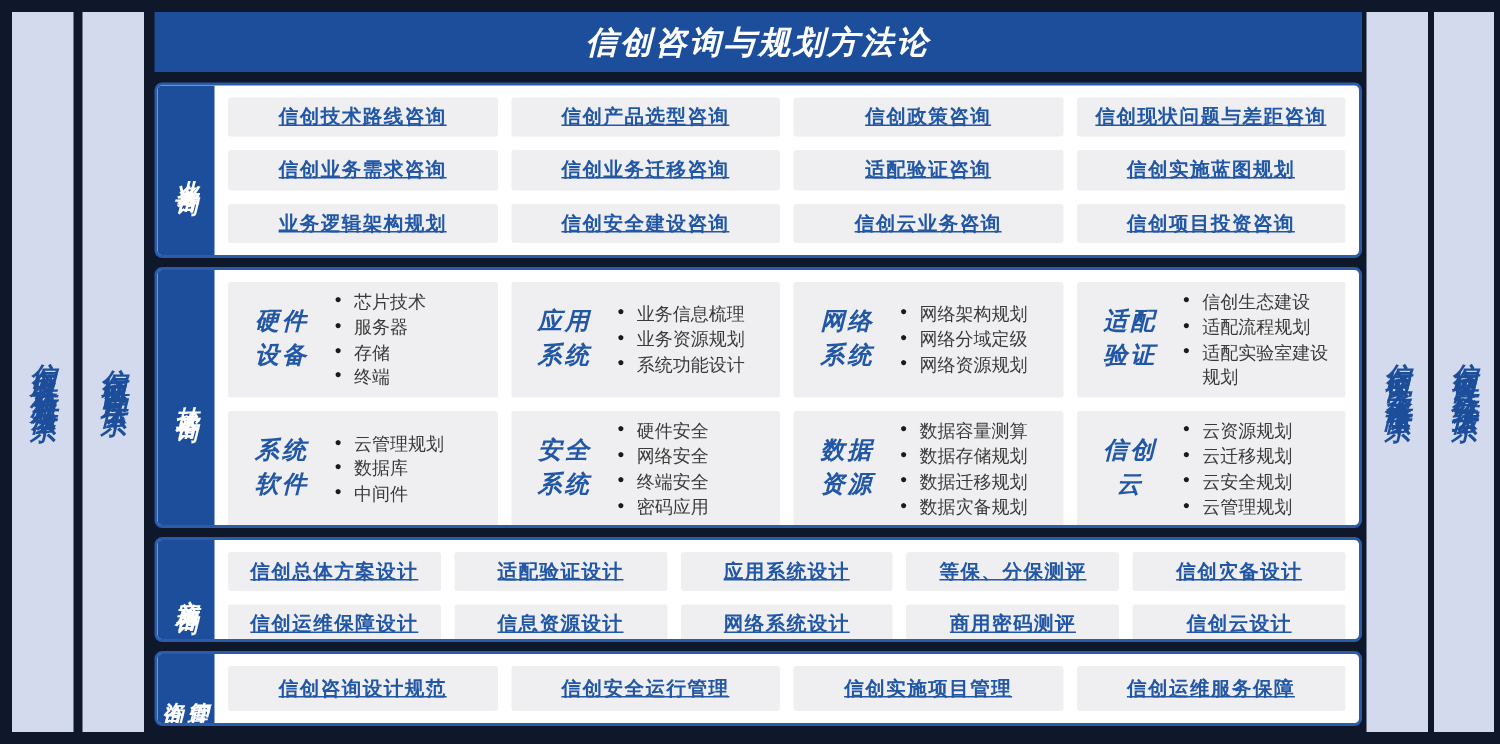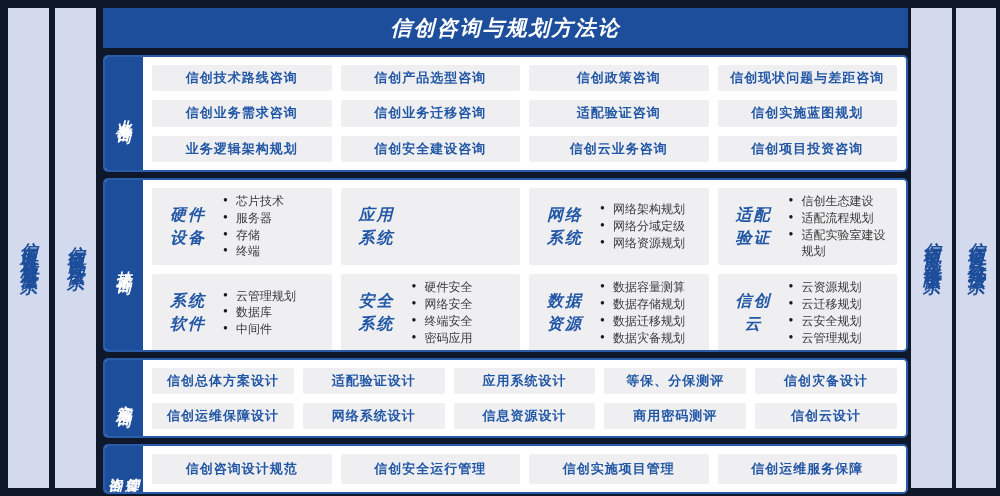--- a/index.html
+++ b/index.html
@@ -65,20 +65,21 @@
   }
   .cols-4{grid-template-columns:repeat(4,1fr);}
   .cols-5{grid-template-columns:repeat(5,1fr);}
 
   .item{
     background:var(--item-gray);
     display:flex;align-items:center;justify-content:center;
     color:var(--item-text);font-weight:bold;font-size:13px;
     letter-spacing:1px;border-radius:2px;min-height:26px;
     text-align:center;
+    text-decoration:underline;
   }
 
   .group{
     background:var(--item-gray);border-radius:2px;
     display:flex;align-items:center;
     padding:5px 4px 5px 8px;gap:7px;
   }
   .group-name{
     flex:0 0 56px;width:56px;
     color:var(--item-text);font-weight:bold;font-style:italic;
@@ -142,20 +143,25 @@
               <ul class="group-bullets">
                 <li>芯片技术</li>
                 <li>服务器</li>
                 <li>存储</li>
                 <li>终端</li>
               </ul>
             </div>
             <div class="group">
               <div class="group-name">应用
 系统</div>
+              <ul class="group-bullets">
+                <li>业务信息梳理</li>
+                <li>业务资源规划</li>
+                <li>系统功能设计</li>
+              </ul>
             </div>
             <div class="group">
               <div class="group-name">网络
 系统</div>
               <ul class="group-bullets">
                 <li>网络架构规划</li>
                 <li>网络分域定级</li>
                 <li>网络资源规划</li>
               </ul>
             </div>
@@ -202,33 +208,33 @@
 云</div>
               <ul class="group-bullets">
                 <li>云资源规划</li>
                 <li>云迁移规划</li>
                 <li>云安全规划</li>
                 <li>云管理规划</li>
               </ul>
             </div>
           </div>
         </div>
-        <div class="section" style="height: 80px;">
+        <div class="section" style="height: 70px;">
           <div class="sec-label">
             <span class="vtext">实施咨询</span>
           </div>
           <div class="sec-content cols-5">
             <div class="item">信创总体方案设计</div>
             <div class="item">适配验证设计</div>
             <div class="item">应用系统设计</div>
             <div class="item">等保、分保测评</div>
             <div class="item">信创灾备设计</div>
             <div class="item">信创运维保障设计</div>
+            <div class="item">信息资源设计</div>
             <div class="item">网络系统设计</div>
-            <div class="item">信息资源设计</div>
             <div class="item">商用密码测评</div>
             <div class="item">信创云设计</div>
           </div>
         </div>
         <div class="section" style="height: 50px;">
           <div class="sec-label">
             <div class="label-cols">
               <span class="vtext">咨询</span>
               <span class="vtext">管理</span>
             </div>

